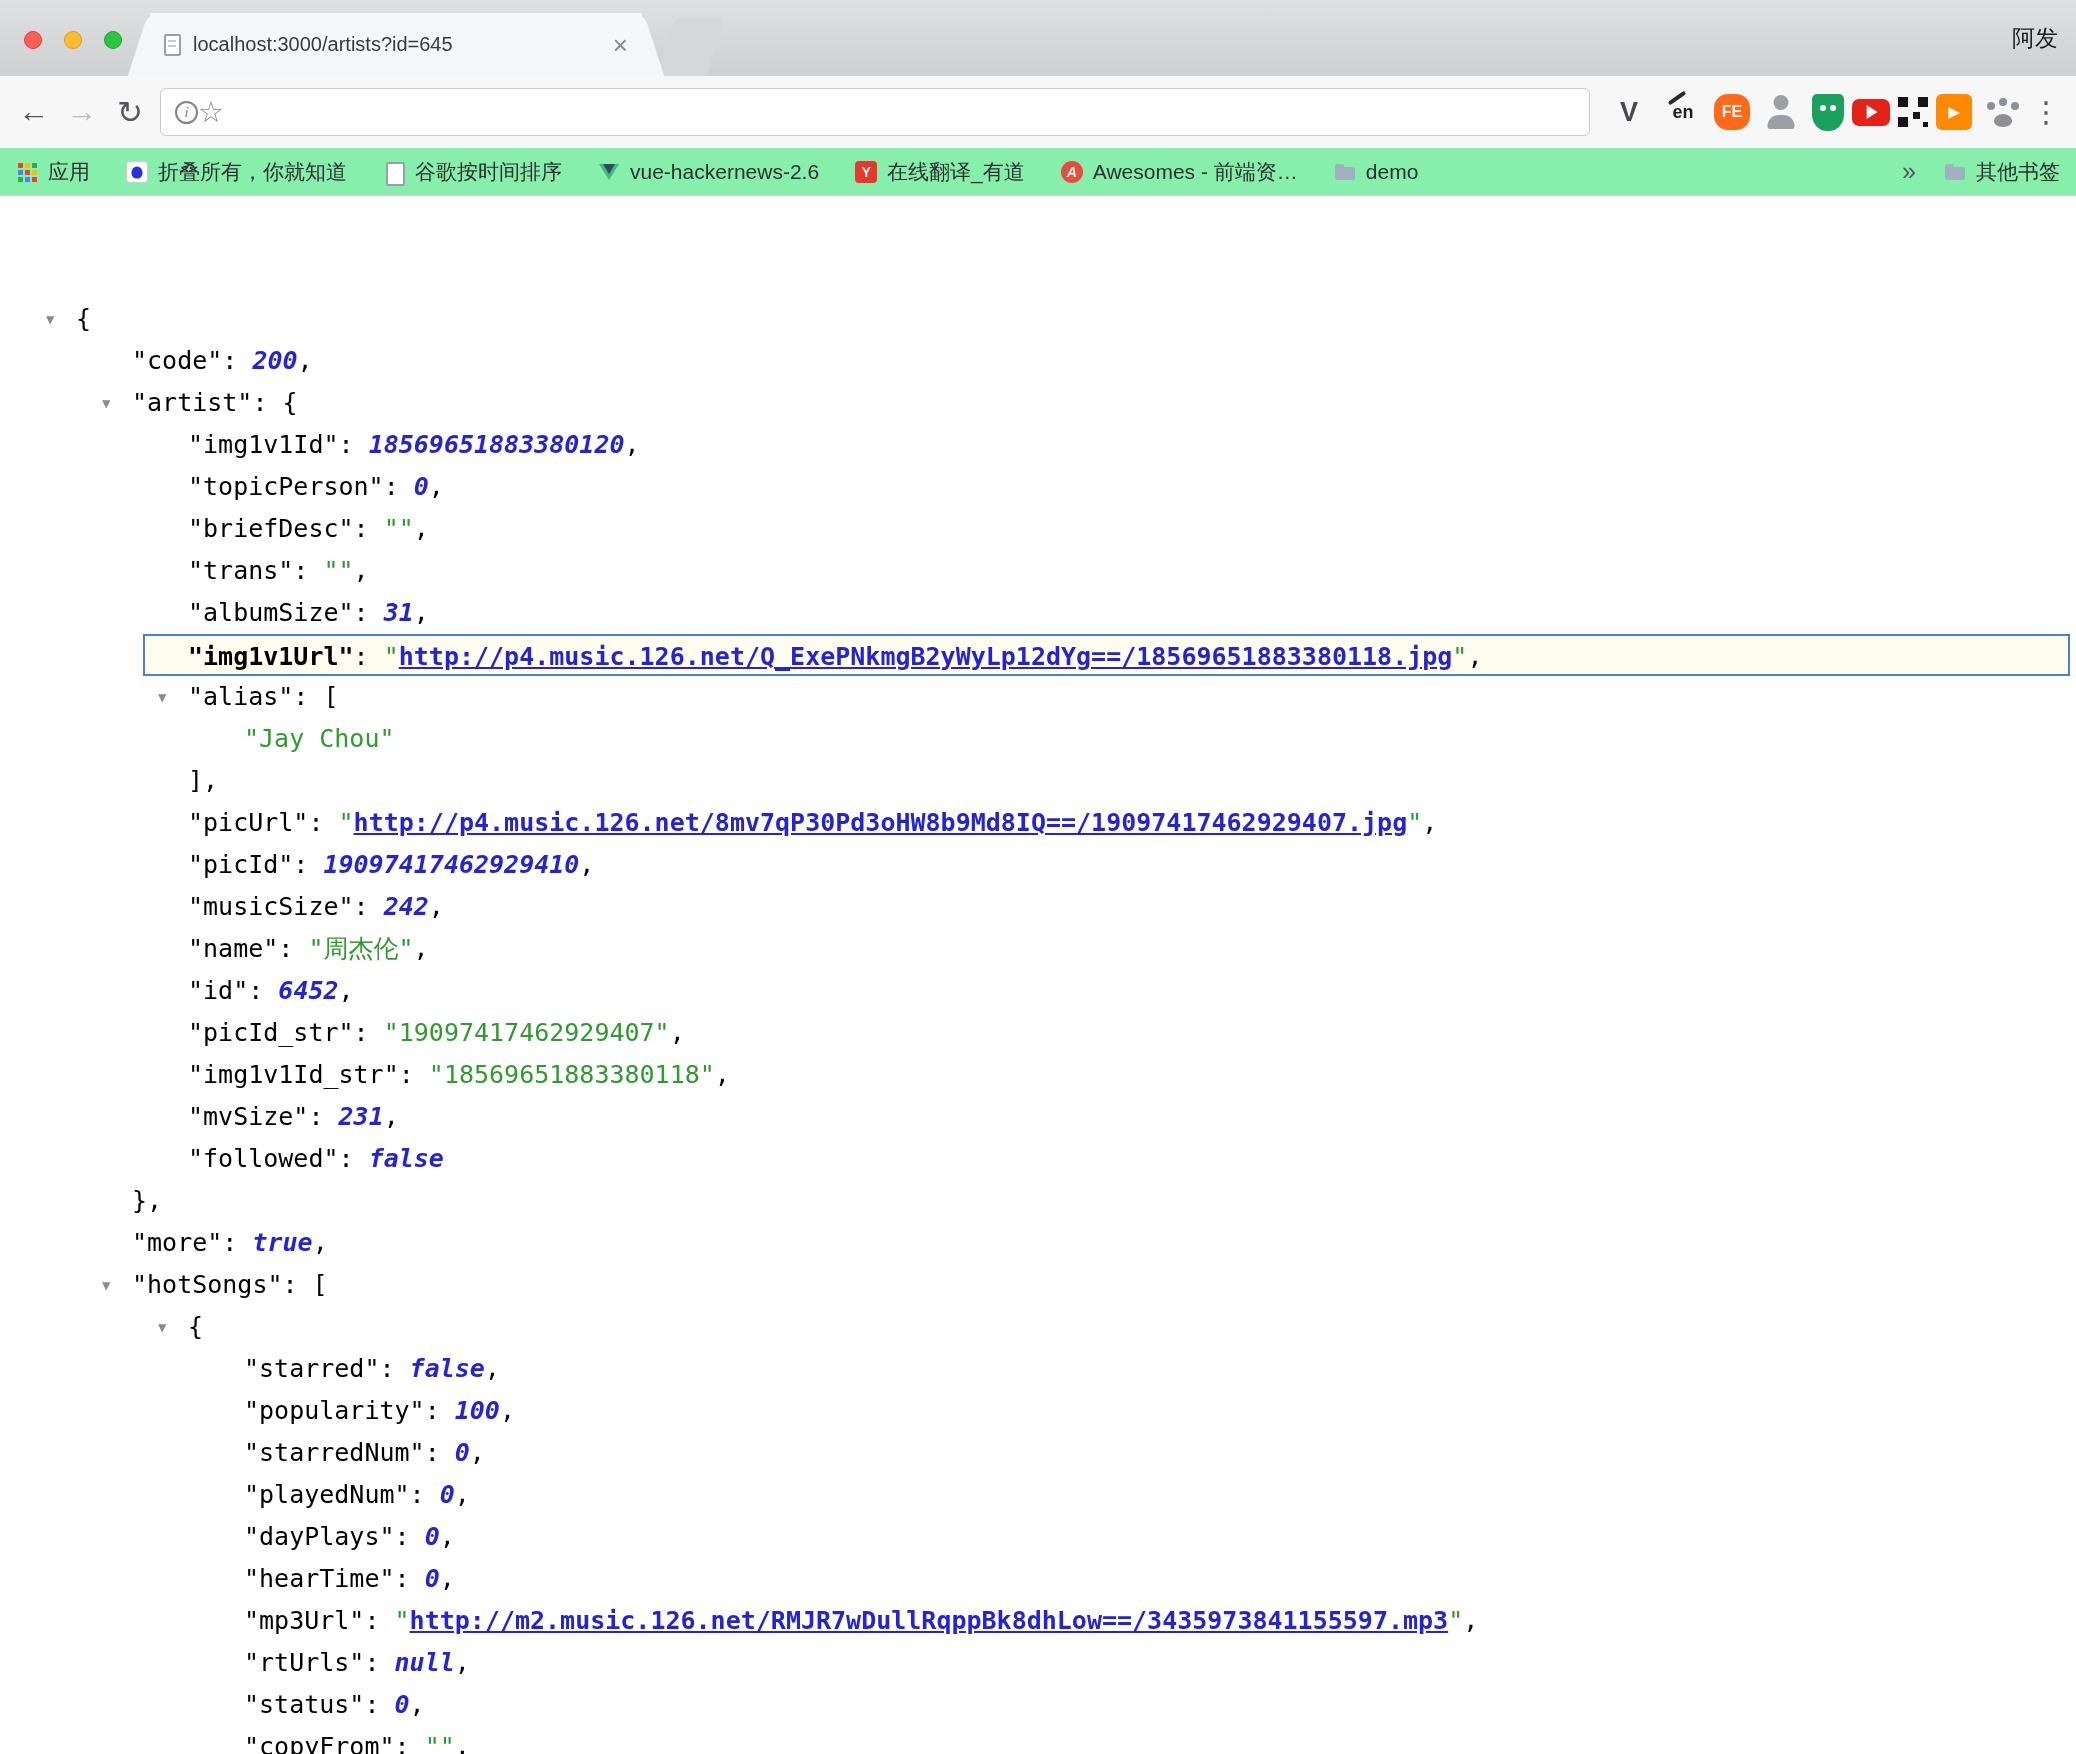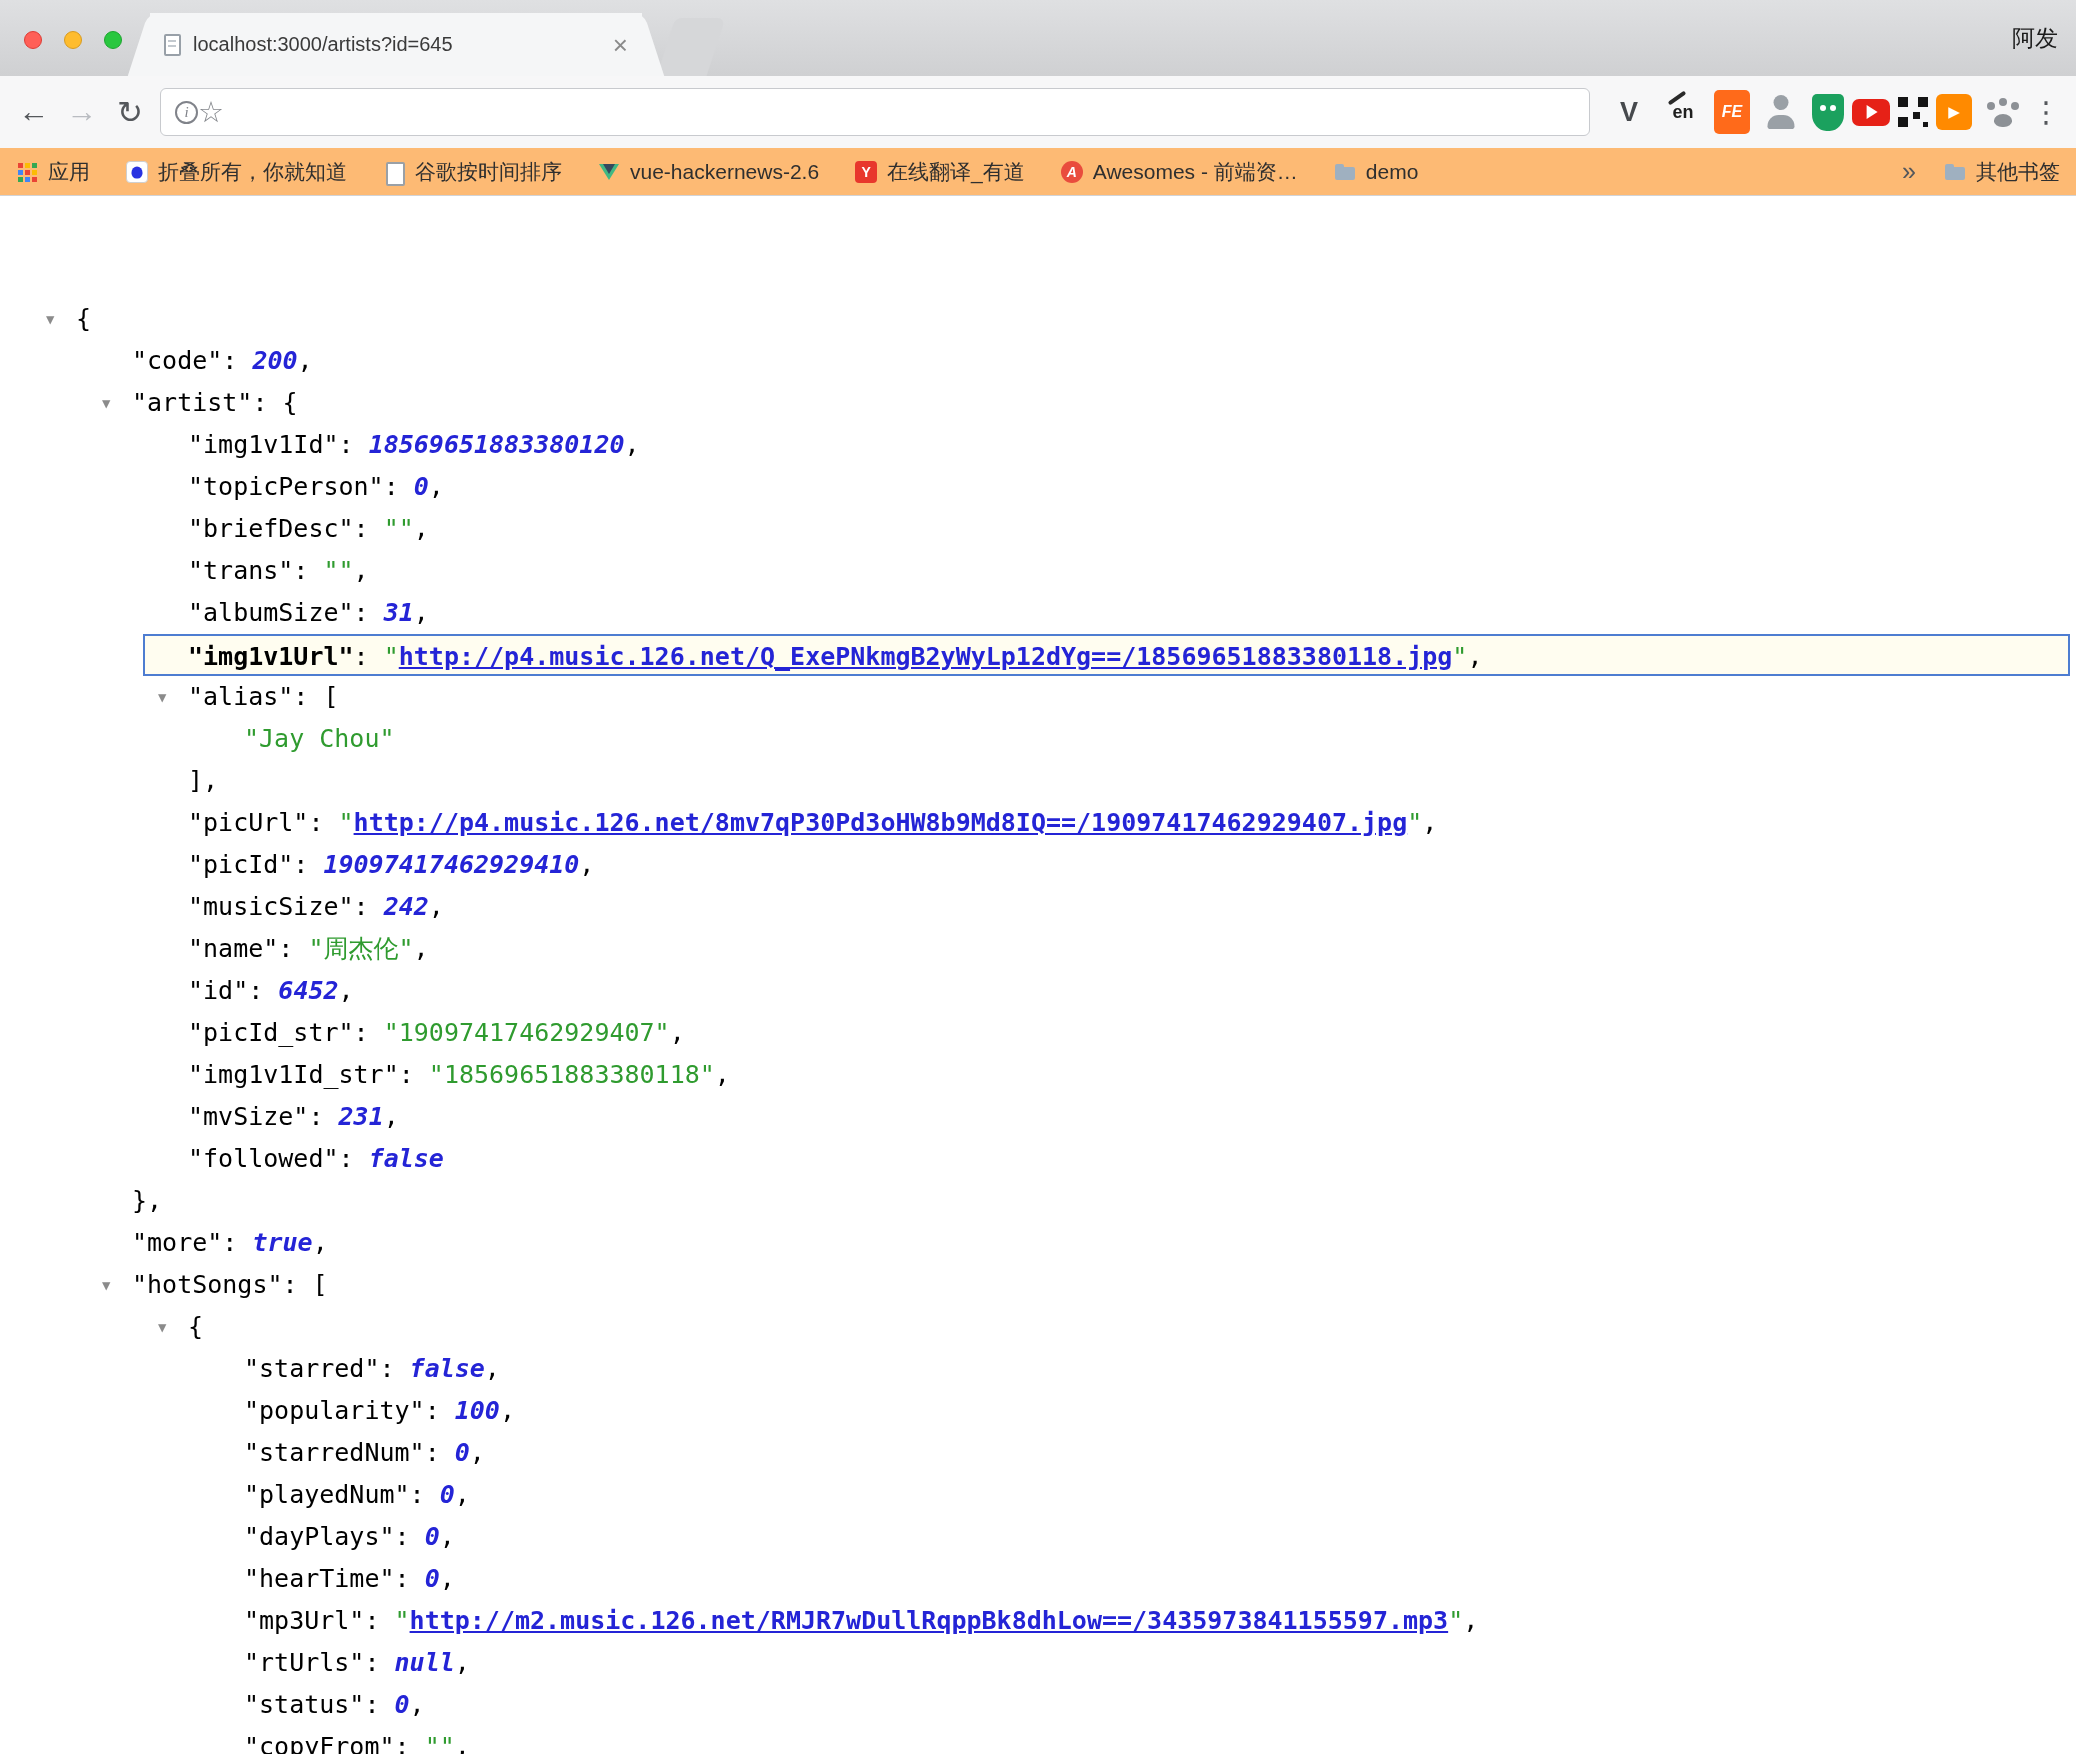--- a/index.html
+++ b/index.html
@@ -43,21 +43,21 @@
               display:flex; align-items:center; justify-content:center; font:italic 15px "Liberation Serif",serif; flex:0 0 auto;}
   .url-text{margin-left:14px; font-size:24px; color:#2b2b2b; flex:1; white-space:nowrap; overflow:hidden;}
   .star{font-size:29px; color:#84878c; flex:0 0 auto;}
   .extensions{display:flex; align-items:center; flex:0 0 auto;}
   .ext{position:relative; width:46px; height:46px; margin-left:8px; display:flex; align-items:center;
        justify-content:center; flex:0 0 auto; font-family:"Liberation Sans",sans-serif;}
   .ext-vimium{font-weight:bold; font-size:27px; color:#46494d;}
   .ext-translate{font-weight:bold; font-size:18px; color:#1f1f1f;}
   .ext-translate::before{content:""; position:absolute; top:7px; left:7px; width:20px; height:4px;
                          background:#2a2a2a; border-radius:2px; transform:rotate(-35deg);}
-  .ext-fe{width:36px; height:44px; background:#ff6a1a; border-radius:5px; color:#fff; font-weight:bold; font-size:16px;font-style:italic;}
+  .ext-fe{width:36px; height:36px; background:#ff6a1a; border-radius:14px; color:#fff; font-weight:bold; font-size:16px;}
   .ext-person::before{content:""; position:absolute; top:6px; left:50%; transform:translateX(-50%);
                       width:15px; height:15px; border-radius:50%; background:#9aa0a6;}
   .ext-person::after{content:""; position:absolute; bottom:6px; left:50%; transform:translateX(-50%);
                      width:27px; height:14px; border-radius:12px 12px 3px 3px; background:#9aa0a6;}
   .ext-shield{width:32px; height:37px; background:#1ba15e; border-radius:5px 5px 45% 45%;}
   .ext-shield::before,.ext-shield::after{content:""; position:absolute; top:11px; width:6px; height:6px;
                                          border-radius:50%; background:#fff;}
   .ext-shield::before{left:8px;} .ext-shield::after{right:8px;}
   .ext-youtube{width:38px; height:27px; background:#e62117; border-radius:7px;}
   .ext-youtube::after{content:""; position:absolute; left:50%; top:50%; transform:translate(-40%,-50%);
@@ -70,21 +70,21 @@
                      linear-gradient(#151515,#151515) 25px 25px/5px 5px no-repeat;}
   .ext-player{width:36px; height:36px; background:#ff8a00; border-radius:6px; color:#fff; font-size:15px;}
   .ext-paw::before{content:""; position:absolute; bottom:8px; left:50%; transform:translateX(-50%);
                    width:18px; height:13px; background:#8d9196; border-radius:50% 50% 45% 45%;}
   .ext-paw::after{content:""; position:absolute; top:9px; left:50%; transform:translateX(-50%);
                   width:8px; height:8px; border-radius:50%; background:#8d9196;
                   box-shadow:-12px 4px 0 #8d9196, 12px 4px 0 #8d9196;}
   .menu-btn{width:40px; text-align:center; font-size:29px; color:#54575b; flex:0 0 auto;}
 
   
-  .bookmarks{height:48px; background:#fdba74; border-bottom:1px solid #d2d3d6; display:flex;
+  .bookmarks{height:48px; background:#86efac; border-bottom:1px solid #d2d3d6; display:flex;
              align-items:center; padding:0 16px; font-size:21px; color:#2f2f2f;}
   .bm-items{display:flex; align-items:center; min-width:0; overflow:hidden;}
   .bm-item{display:flex; align-items:center; margin-right:36px; white-space:nowrap;}
   .bm-ico{width:22px; height:22px; margin-right:10px; position:relative; display:inline-flex;
           align-items:center; justify-content:center; flex:0 0 auto;}
   .bm-glyph{font-weight:bold;}
   .bm-ico-apps::before{content:""; position:absolute; top:2px; left:2px; width:5px; height:5px; background:#ea4335;
       box-shadow:7px 0 0 #fbbc05, 14px 0 0 #34a853, 0 7px 0 #4285f4, 7px 7px 0 #ea4335,
                  14px 7px 0 #fbbc05, 0 14px 0 #34a853, 7px 14px 0 #4285f4, 14px 14px 0 #ea4335;}
   .bm-ico-baidu::before{content:""; position:absolute; inset:0; background:#fff; border:1px solid #cfcfcf; border-radius:4px;}

